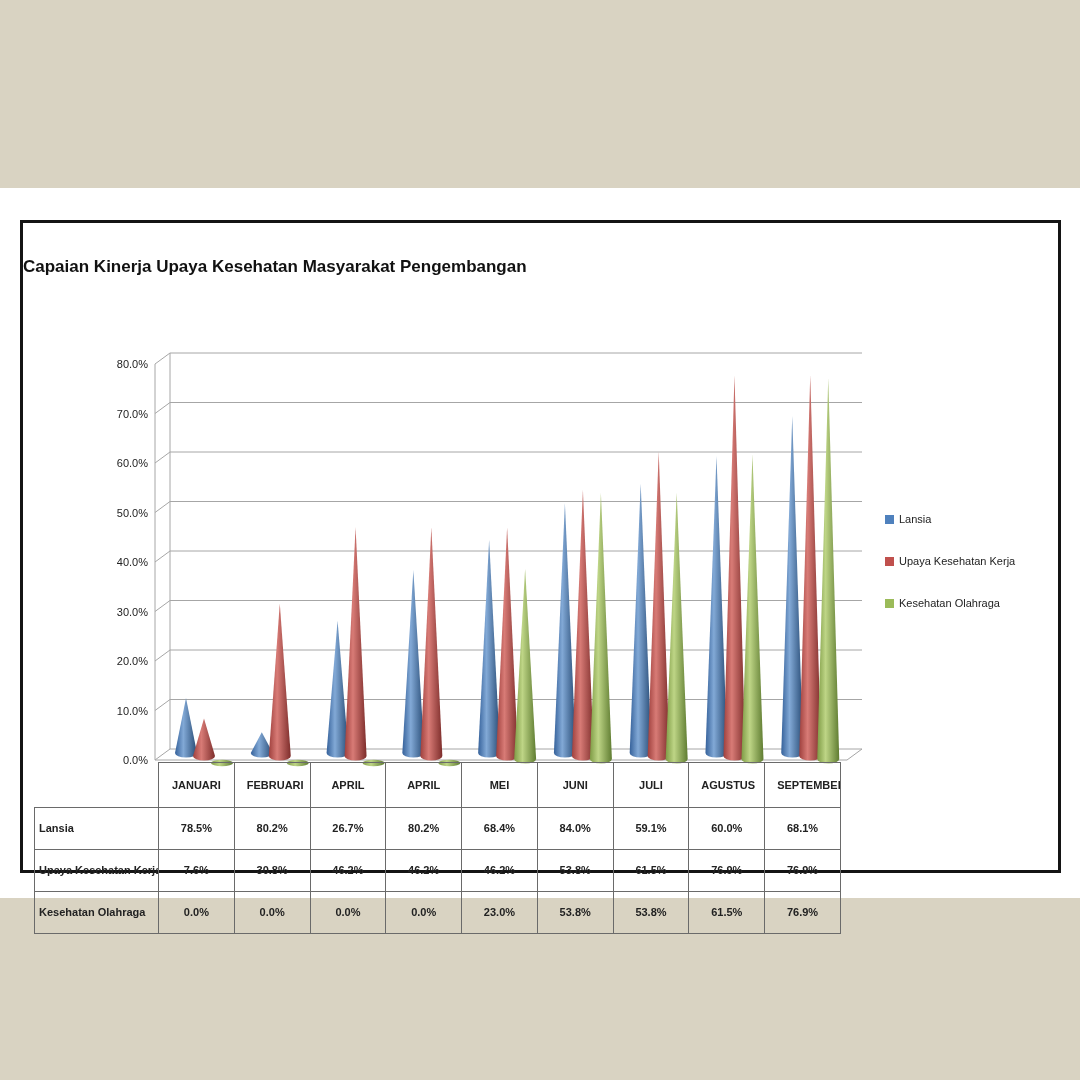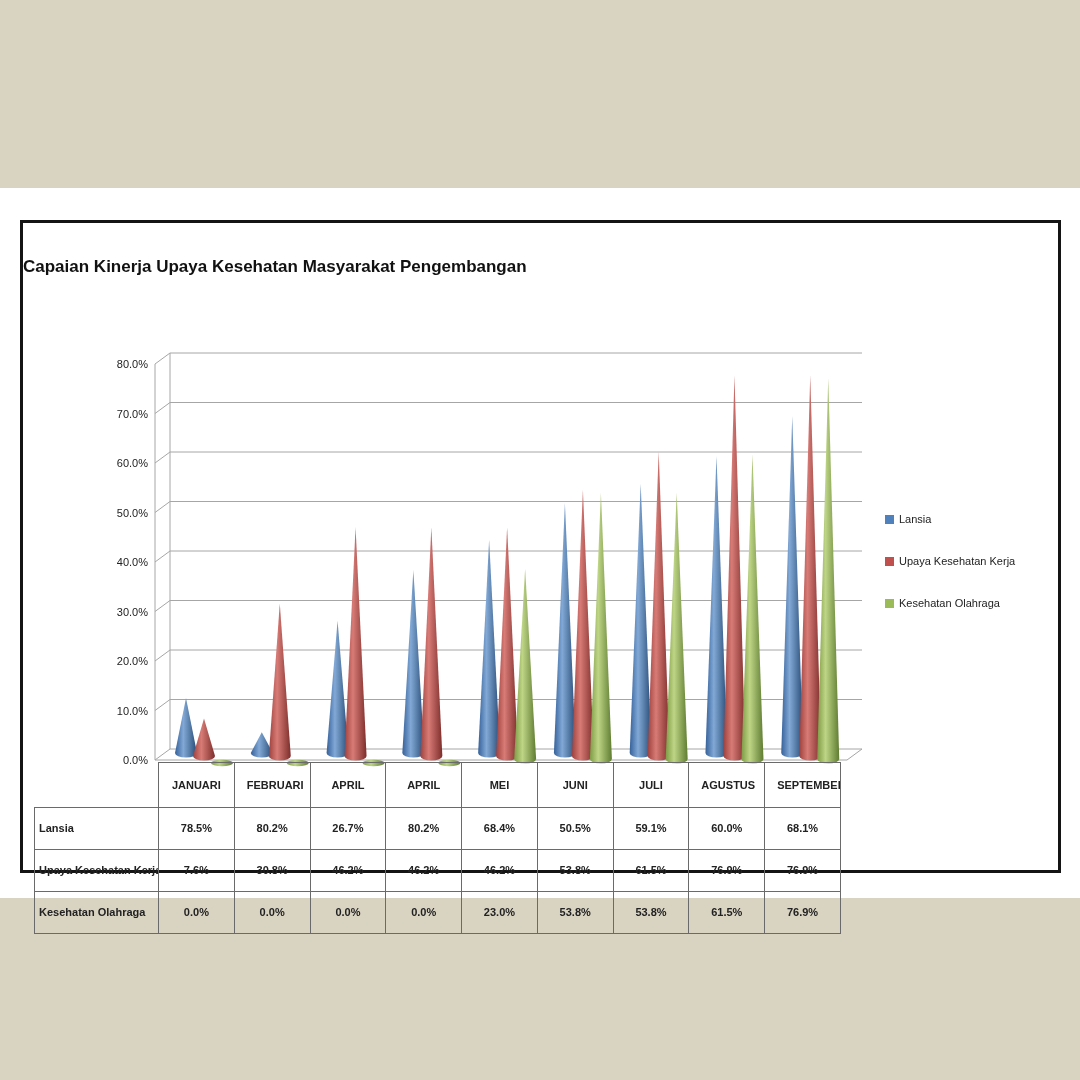--- a/index.html
+++ b/index.html
@@ -159,21 +159,21 @@
           <th>AGUSTUS</th>
           <th>SEPTEMBER</th>
         </tr>
         <tr>
           <th class="rowhead">Lansia</th>
           <td>78.5%</td>
           <td>80.2%</td>
           <td>26.7%</td>
           <td>80.2%</td>
           <td>68.4%</td>
-          <td>50.5%</td>
+          <td>84.0%</td>
           <td>59.1%</td>
           <td>60.0%</td>
           <td>68.1%</td>
         </tr>
         <tr>
           <th class="rowhead">Upaya Kesehatan Kerja</th>
           <td>7.6%</td>
           <td>30.8%</td>
           <td>46.2%</td>
           <td>46.2%</td>

